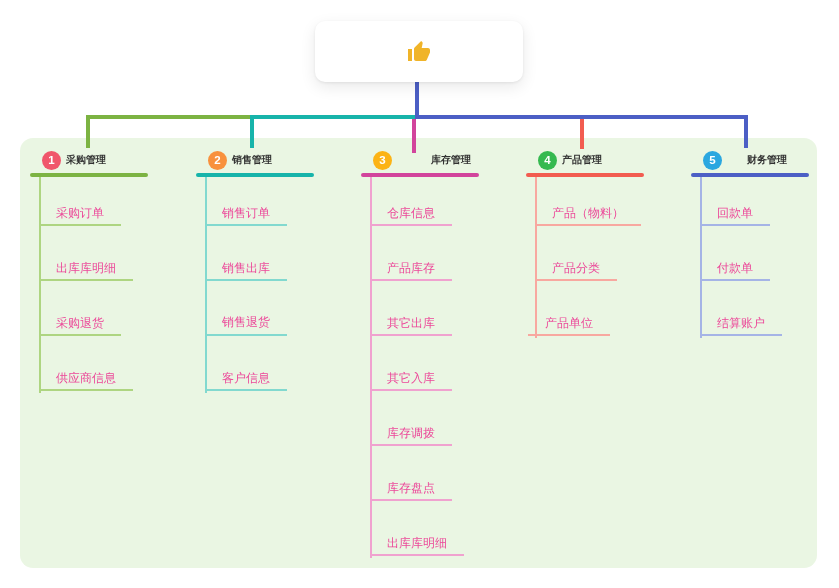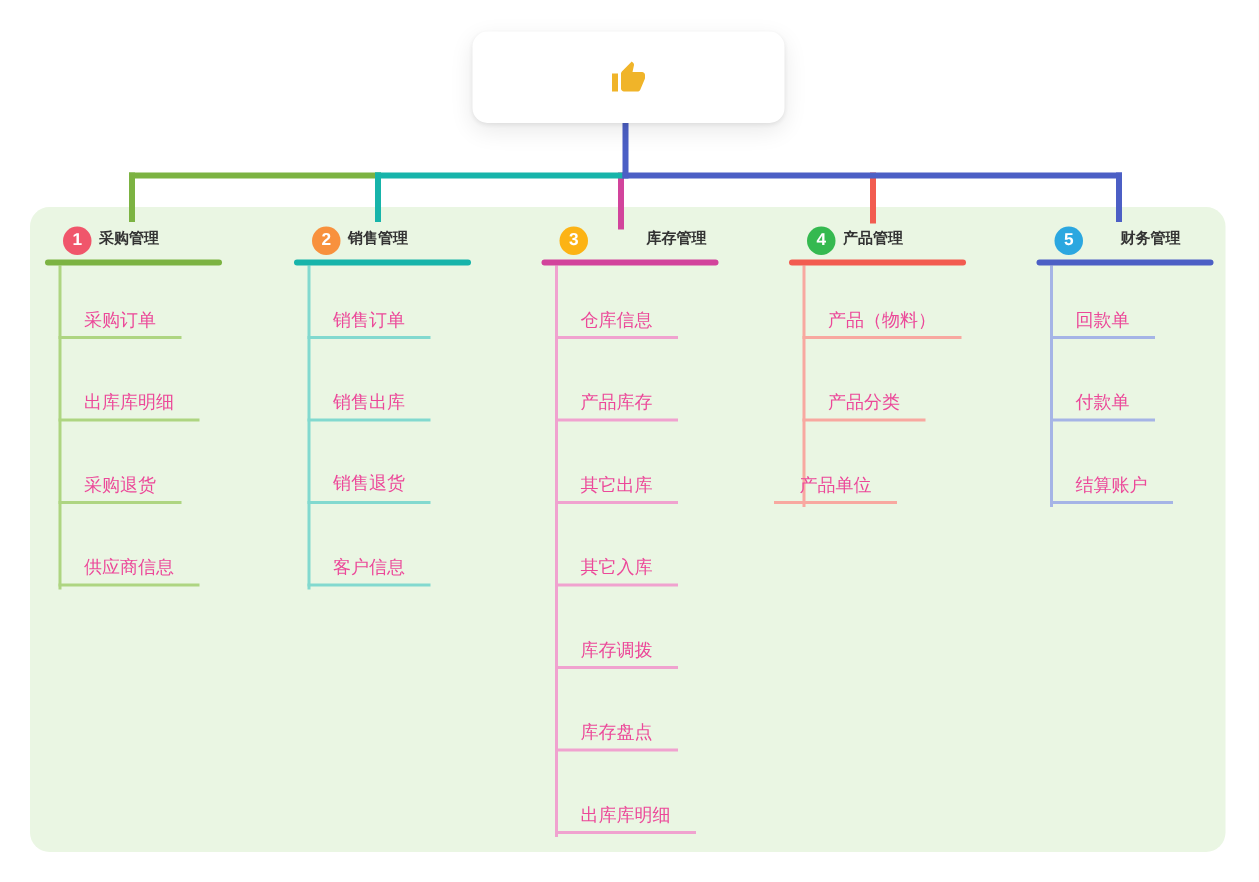--- a/index.html
+++ b/index.html
@@ -144,21 +144,21 @@
       <div class="topic-item" style="left: 370px; top: 365px; border-bottom: 2px solid rgb(240, 162, 207);">其它入库</div>
       <div class="topic-item" style="left: 370px; top: 420px; border-bottom: 2px solid rgb(240, 162, 207);">库存调拨</div>
       <div class="topic-item" style="left: 370px; top: 475px; border-bottom: 2px solid rgb(240, 162, 207);">库存盘点</div>
       <div class="topic-item" style="left: 370px; top: 530px; border-bottom: 2px solid rgb(240, 162, 207);">出库库明细</div>
       <div class="branch-badge" style="left: 538px; top: 151px; background: rgb(53, 185, 80);">4</div>
       <div class="branch-label" style="left: 562px; top: 150px;">产品管理</div>
       <div class="branch-underline" style="left: 526px; top: 173px; width: 118px; background: rgb(242, 92, 80);"></div>
       <div class="branch-vline" style="left: 535px; top: 177px; height: 161px; background: rgb(248, 168, 160);"></div>
       <div class="topic-item" style="left: 535px; top: 200px; border-bottom: 2px solid rgb(248, 168, 160);">产品（物料）</div>
       <div class="topic-item" style="left: 535px; top: 255px; border-bottom: 2px solid rgb(248, 168, 160);">产品分类</div>
-      <div class="topic-item" style="left: 516px; top: 310px; border-bottom: 2px solid rgb(248, 168, 160);">产品单位</div>
+      <div class="topic-item" style="left: 528px; top: 310px; border-bottom: 2px solid rgb(248, 168, 160);">产品单位</div>
       <div class="branch-badge" style="left: 703px; top: 151px; background: rgb(43, 167, 224);">5</div>
       <div class="branch-label" style="left: 747px; top: 150px;">财务管理</div>
       <div class="branch-underline" style="left: 691px; top: 173px; width: 118px; background: rgb(76, 95, 197);"></div>
       <div class="branch-vline" style="left: 700px; top: 177px; height: 161px; background: rgb(165, 180, 230);"></div>
       <div class="topic-item" style="left: 700px; top: 200px; border-bottom: 2px solid rgb(165, 180, 230);">回款单</div>
       <div class="topic-item" style="left: 700px; top: 255px; border-bottom: 2px solid rgb(165, 180, 230);">付款单</div>
       <div class="topic-item" style="left: 700px; top: 310px; border-bottom: 2px solid rgb(165, 180, 230);">结算账户</div>
     </div>
 
 </div>

